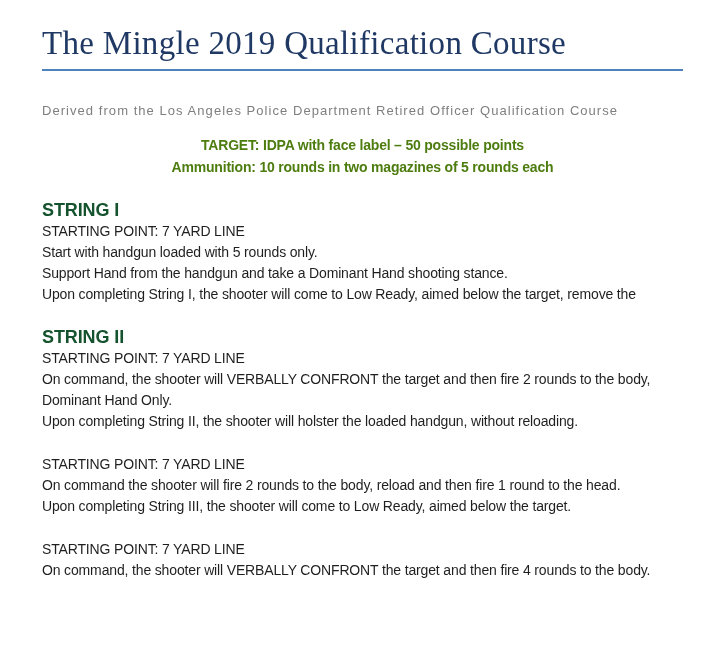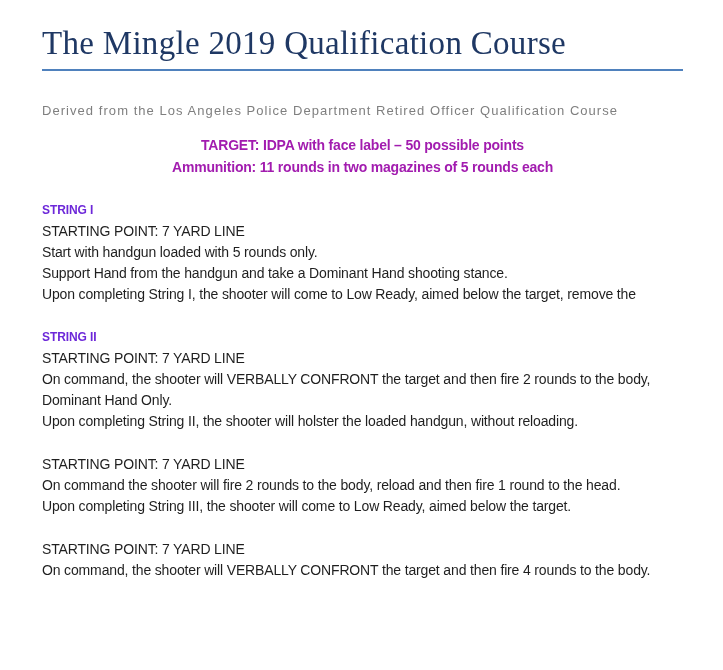--- a/index.html
+++ b/index.html
@@ -33,52 +33,52 @@
     color: #7f7f7f;
     letter-spacing: 1.05px;
     white-space: nowrap;
   }
   .intro {
     margin-top: 15px;
     text-align: center;
     font-weight: 700;
     font-size: 14px;
     line-height: 22px;
-    color: #a21caf;
+    color: #4d7c0f;
   }
   .intro .line { letter-spacing: -0.2px; }
   .section {
     margin-top: 22px;
     font-size: 14px;
     line-height: 21px;
   }
   .section .heading {
-    font-size: 12px;
+    font-size: 18px;
     font-weight: 700;
     line-height: 21px;
     letter-spacing: -0.1px;
-    color: #6d28d9;
+    color: #14532d;
   }
   .section .line {
     white-space: nowrap;
     letter-spacing: -0.15px;
   }
 </style>
 </head>
 <body>
 
 <div class="page">
 
   <h1 class="doc-title">The Mingle 2019 Qualification Course</h1>
 
   <p class="subtitle">Derived from the Los Angeles Police Department Retired Officer Qualification Course</p>
 
   <div class="intro">
     <div class="line">TARGET: IDPA with face label – 50 possible points</div>
-    <div class="line">Ammunition: 11 rounds in two magazines of 5 rounds each</div>
+    <div class="line">Ammunition: 10 rounds in two magazines of 5 rounds each</div>
   </div>
 
   <div class="section">
     <div class="heading">STRING I</div>
     <div class="line">STARTING POINT: 7 YARD LINE</div>
     <div class="line">Start with handgun loaded with 5 rounds only.</div>
     <div class="line">Support Hand from the handgun and take a Dominant Hand shooting stance.</div>
     <div class="line">Upon completing String I, the shooter will come to Low Ready, aimed below the target, remove the</div>
   </div>
 

